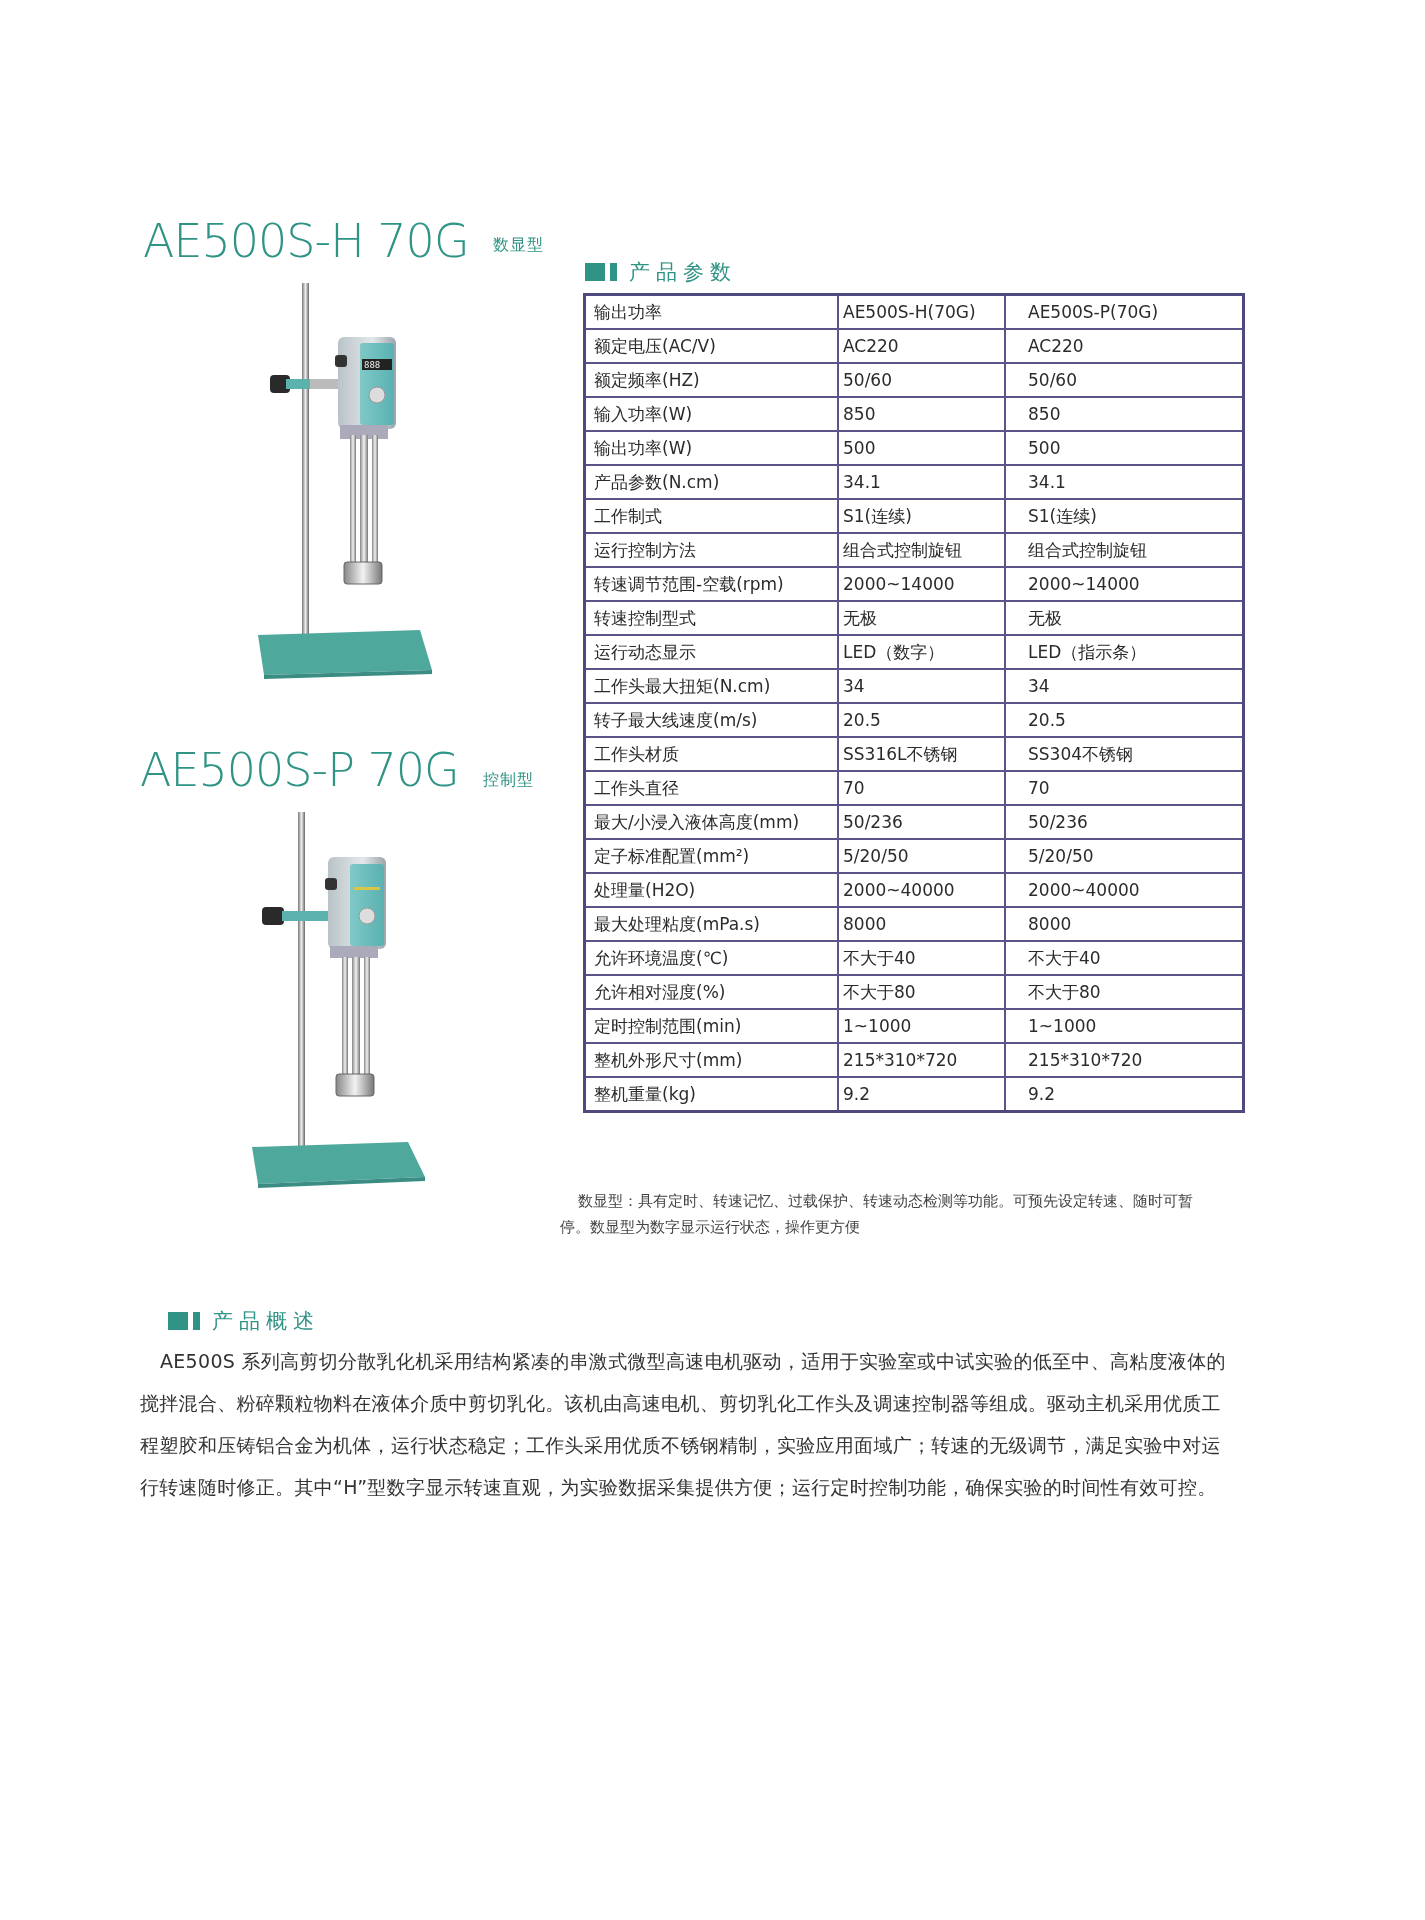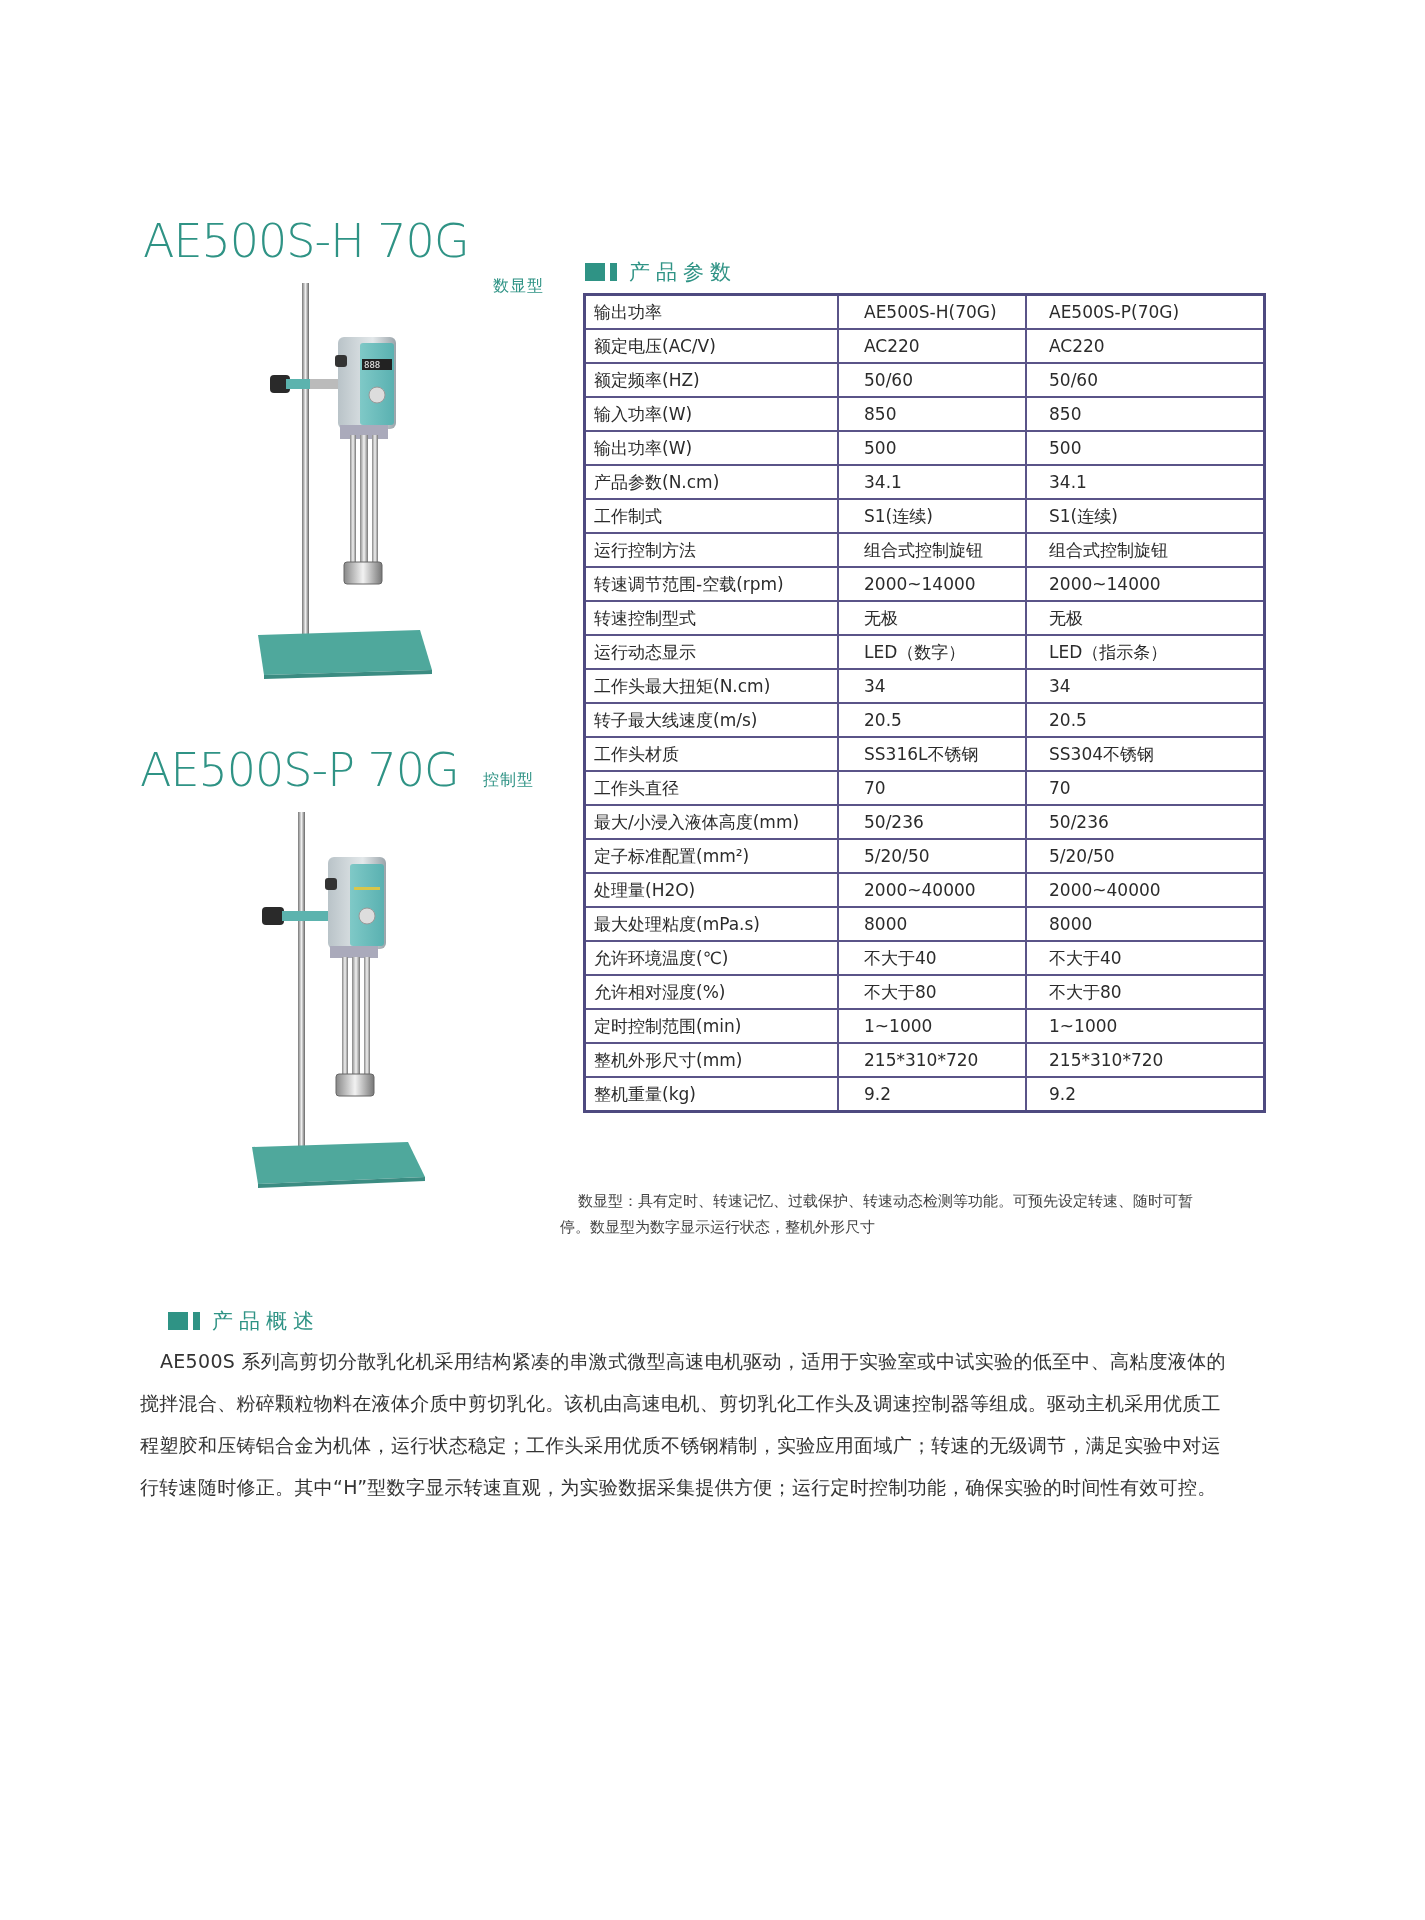--- a/index.html
+++ b/index.html
@@ -45,40 +45,40 @@
   table.spec td {
     border: 2px solid #5a5488;
     height: 32px;
     padding: 0 0 0 8px;
     font-size: 17px;
     color: #2b2b2b;
     white-space: nowrap;
     vertical-align: middle;
   }
   table.spec td.c0 { width: 243px; }
-  table.spec td.c1 { width: 161px; padding-left: 25px; }
+  table.spec td.c1 { width: 161px; padding-left: 4px; }
   table.spec td.c2 { width: 214px; padding-left: 22px; }
   .note {
     position: absolute; left: 560px; top: 1188px; width: 660px;
     font-size: 15px; line-height: 26px; color: #444;
     text-indent: 18px;
   }
   .overview {
     position: absolute; left: 140px; top: 1340px; width: 1100px;
     font-size: 19px; line-height: 42px; color: #333;
     text-indent: 20px;
     letter-spacing: 0.3px;
   }
   .product-img { position: absolute; }
 </style>
 </head>
 <body>
 
 <div class="model-title" style="left:143px; top:218px;">AE500S-H 70G</div>
-<div class="model-type" style="left:493px; top:235px;margin-top:41px;">数显型</div>
+<div class="model-type" style="left:493px; top:235px;">数显型</div>
 
 <svg class="product-img" style="left:250px; top:275px;" width="250" height="420" viewBox="0 0 250 420">
   <defs>
     <linearGradient id="rod" x1="0" x2="1">
         <stop offset="0" stop-color="#777"></stop>
         <stop offset="0.5" stop-color="#eee"></stop>
         <stop offset="1" stop-color="#666"></stop>
       </linearGradient>
     <linearGradient id="body" x1="0" x2="1">
         <stop offset="0" stop-color="#b9c3c8"></stop>
@@ -238,21 +238,21 @@
         <td class="c2">215*310*720</td>
       </tr>
       <tr>
         <td class="c0">整机重量(kg)</td>
         <td class="c1">9.2</td>
         <td class="c2">9.2</td>
       </tr>
     </tbody>
 </table>
 
-<div class="note">数显型：具有定时、转速记忆、过载保护、转速动态检测等功能。可预先设定转速、随时可暂停。数显型为数字显示运行状态，整机外形尺寸</div>
+<div class="note">数显型：具有定时、转速记忆、过载保护、转速动态检测等功能。可预先设定转速、随时可暂停。数显型为数字显示运行状态，操作更方便</div>
 
 <div class="model-title" style="left:140px; top:747px;">AE500S-P 70G</div>
 <div class="model-type" style="left:483px; top:770px;">控制型</div>
 
 <svg class="product-img" style="left:240px; top:812px;" width="250" height="380" viewBox="0 0 250 380">
   <rect x="58" y="0" width="7" height="340" fill="url(#rod)"></rect>
   <path d="M12 335 L168 330 L185 365 L18 372 Z" fill="#4fa89c"></path>
   <path d="M18 372 L185 365 L185 369 L18 376 Z" fill="#3b8c82"></path>
   <rect x="22" y="95" width="22" height="18" rx="4" fill="#2a2a2a"></rect>
   <rect x="42" y="99" width="50" height="10" fill="#5cb3ae"></rect>

